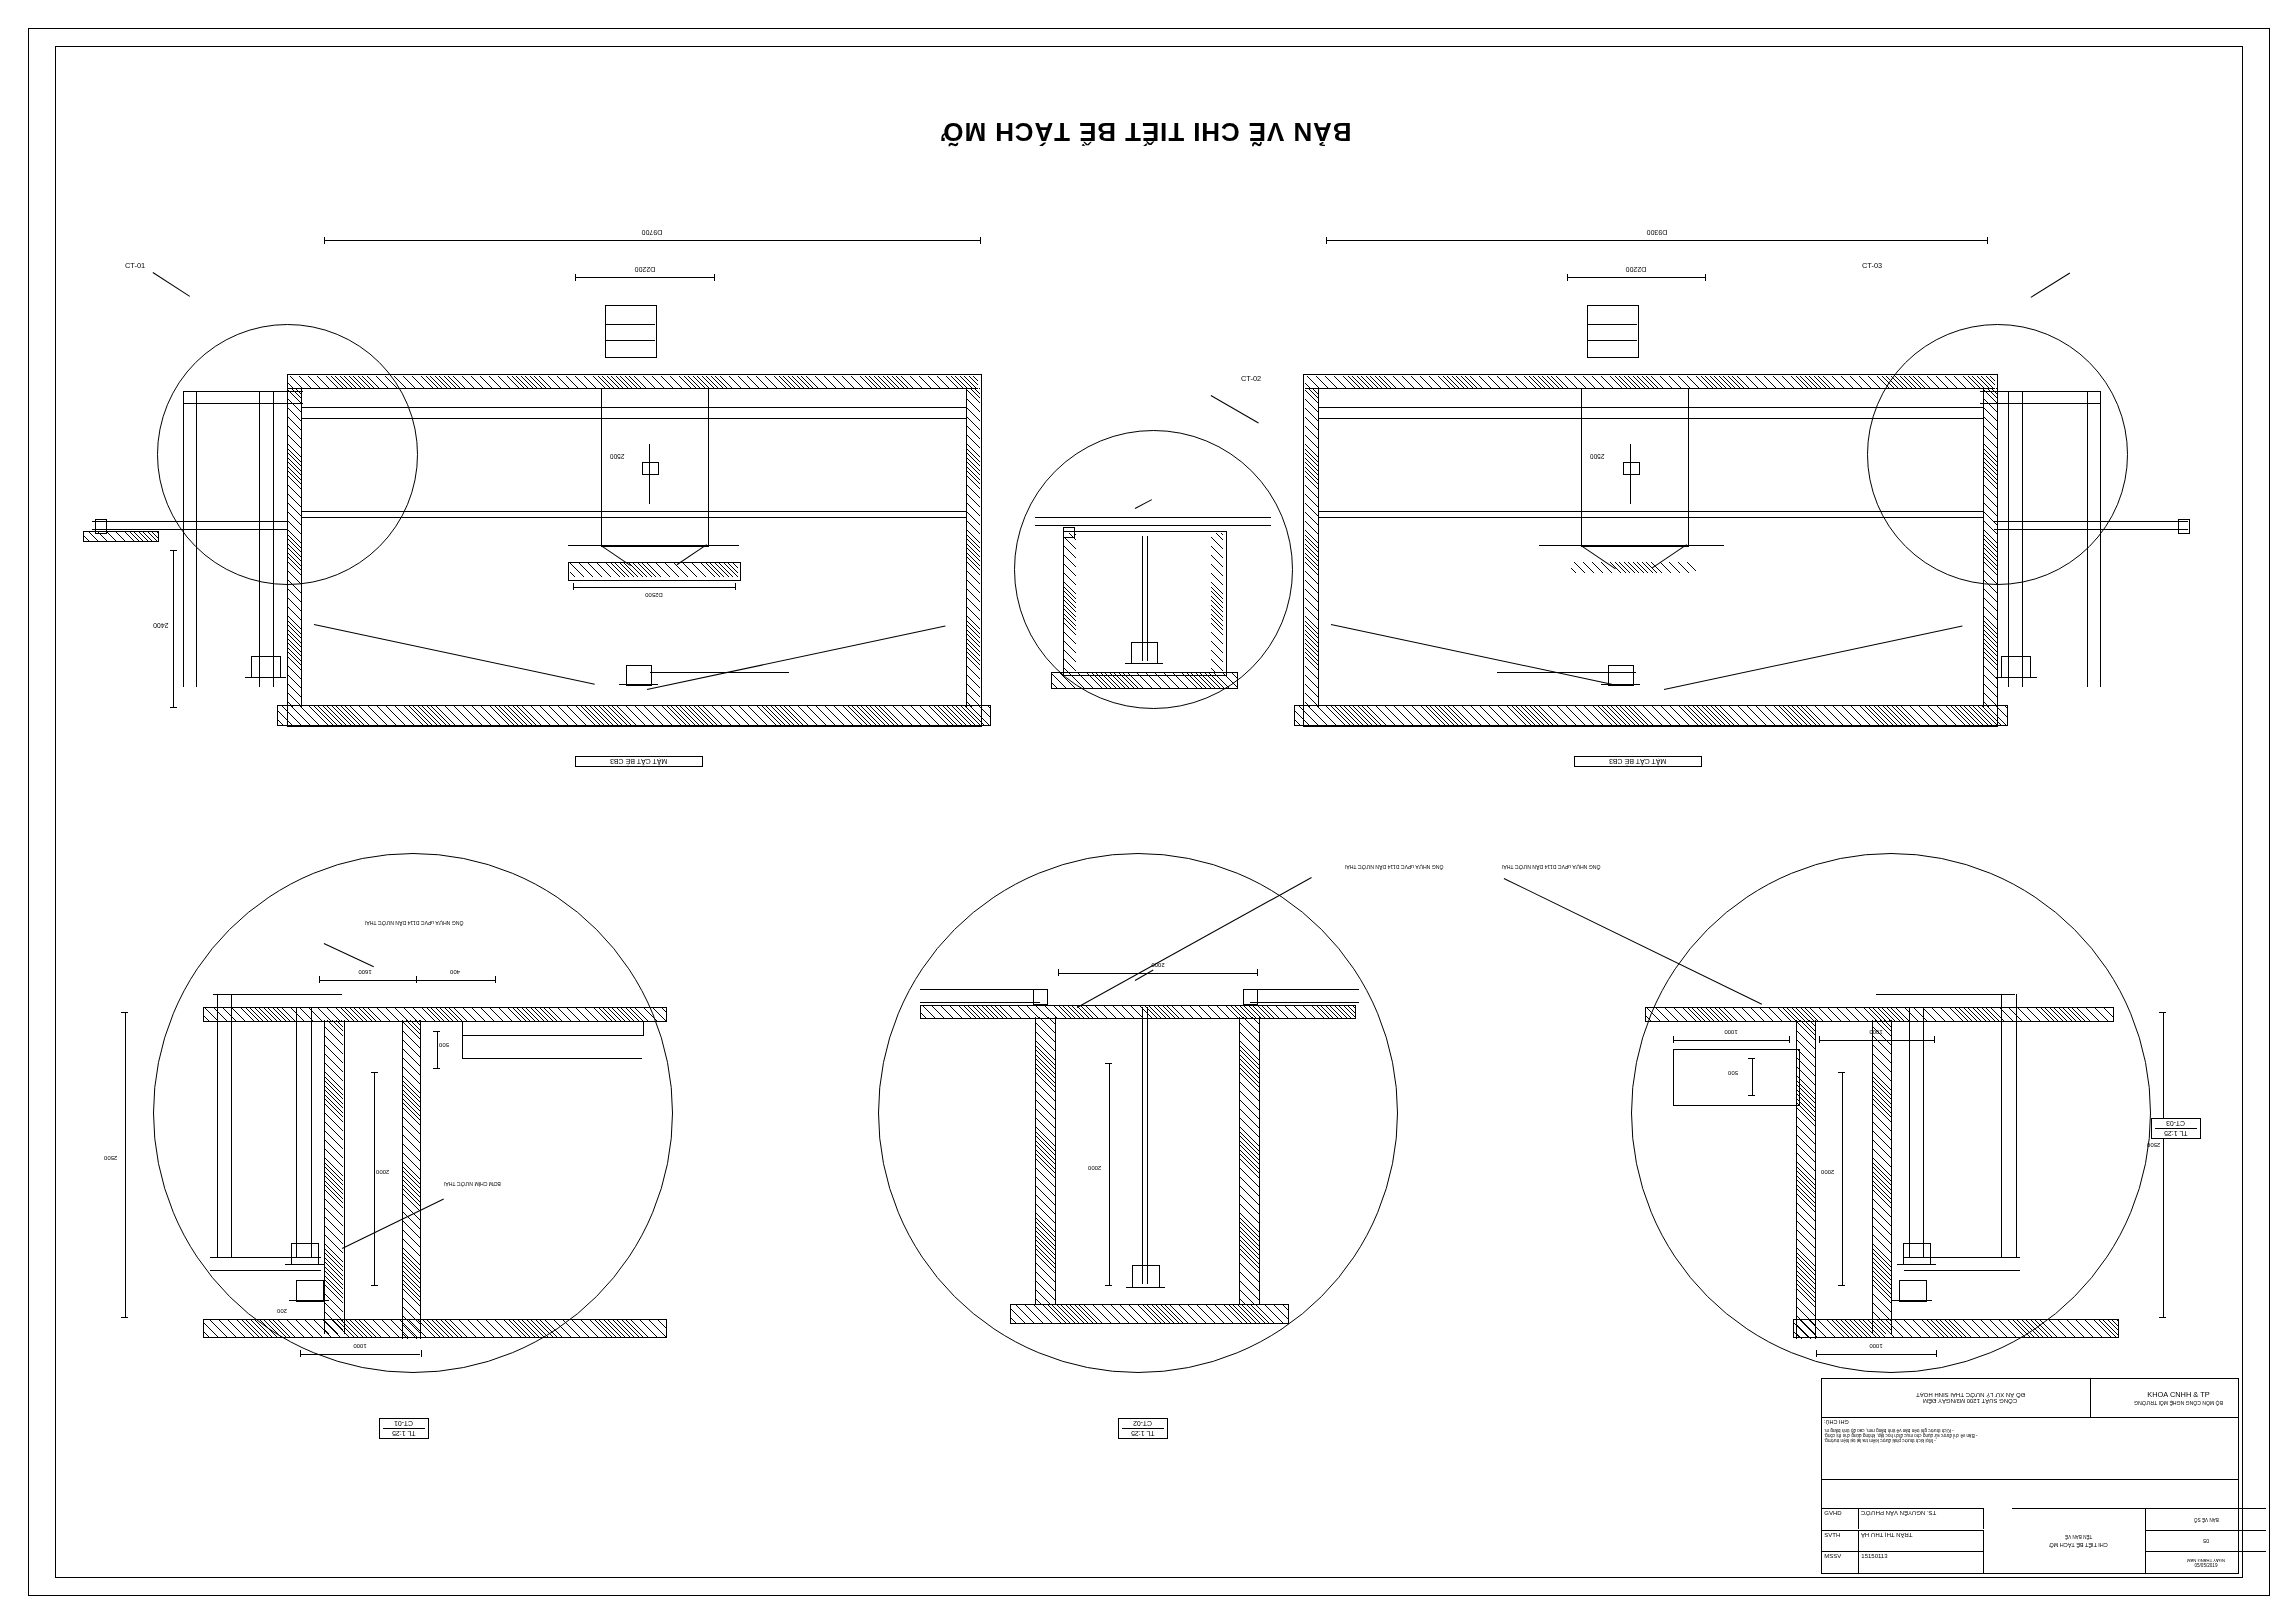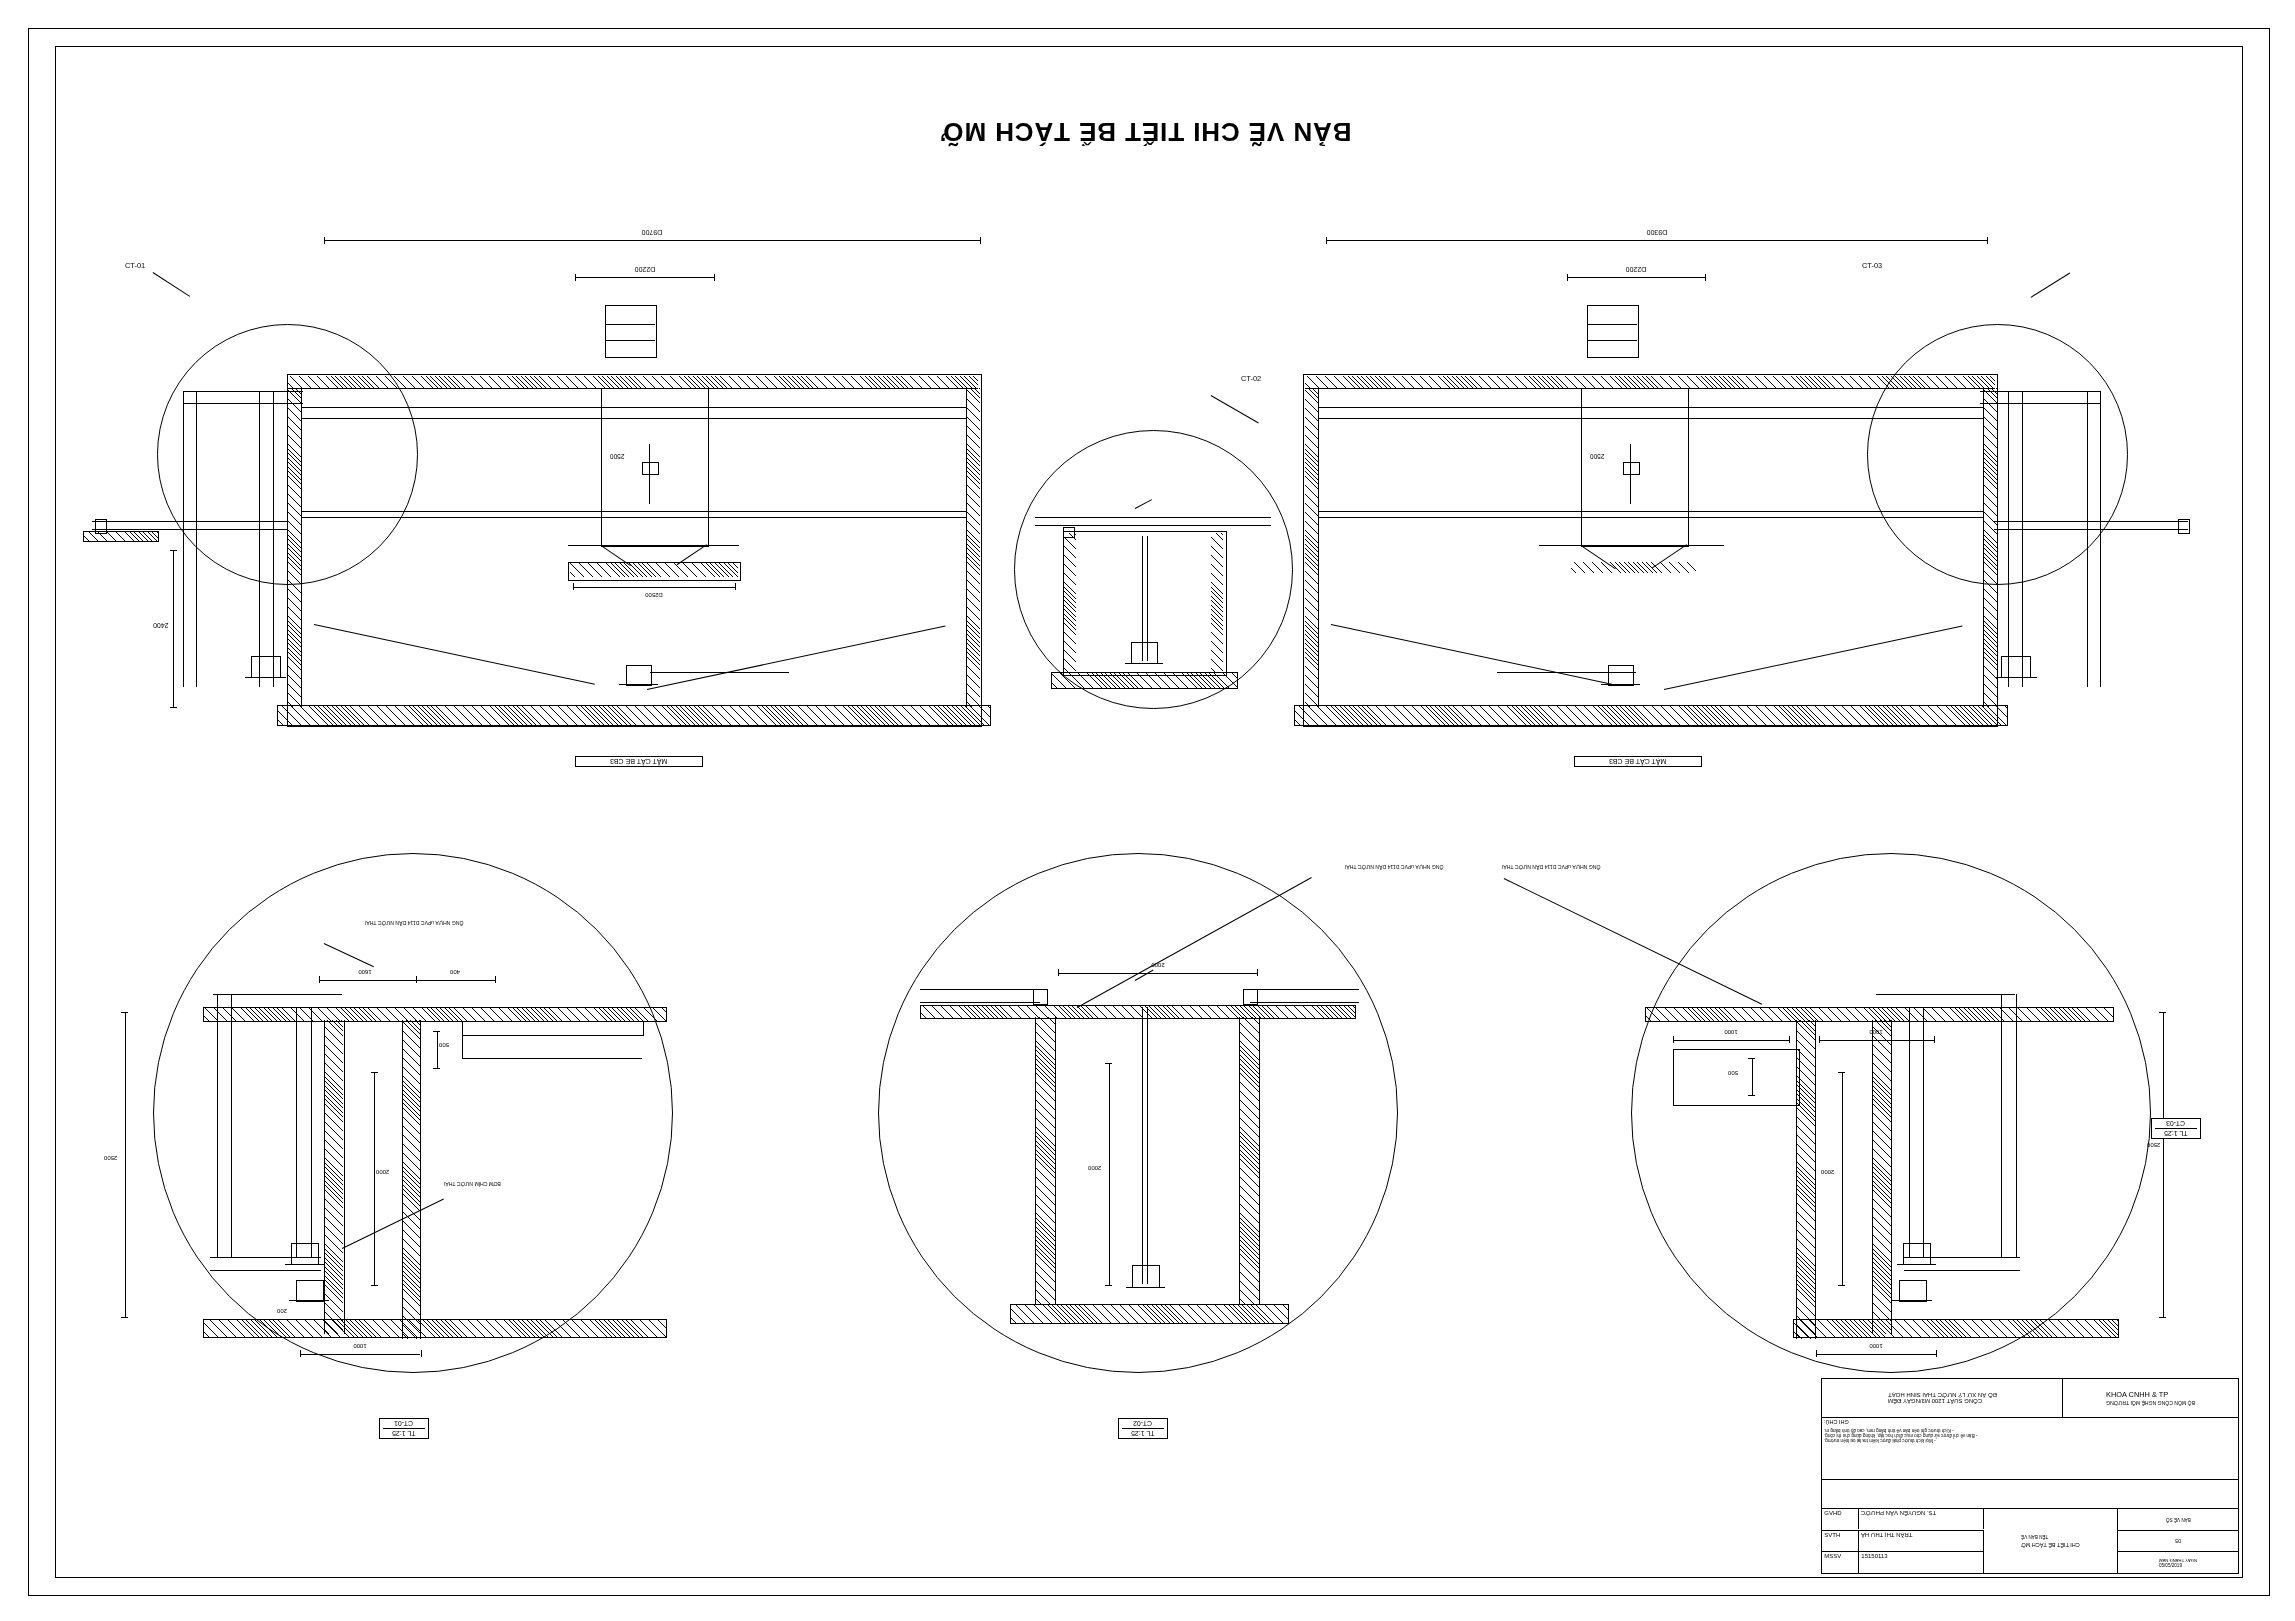--- a/index.html
+++ b/index.html
@@ -31,21 +31,21 @@
   .tag{position:absolute;border:0.5px solid #000;font-size:7px;text-align:center;padding:0.9px 2.8px;background:#fff;}
   .dimtxt{position:absolute;font-size:7px;transform:translateX(-50%);}
   .small{font-size:6px;}
   .tiny{font-size:5.1px;}
 
   
   #tblock{position:absolute;right:56px;bottom:47px;width:416px;height:194px;border:0.9px solid #000;font-size:6px;}
   #tblock .cell{position:absolute;box-sizing:border-box;padding:1.4px 2.3px;overflow:hidden;}
   .bl{border-left:0.5px solid #000;}
   .bt{border-top:0.5px solid #000;}
-  .cen{}
+  .cen{text-align:center;margin-left:28px;}
 </style>
 </head>
 <body>
 
 <div id="sheet">
 
   <div class="frame-outer"></div>
   <div class="frame-inner"></div>
 
   <div class="title-main"><span>BẢN VẼ CHI TIẾT BỂ TÁCH MỠ</span></div>

